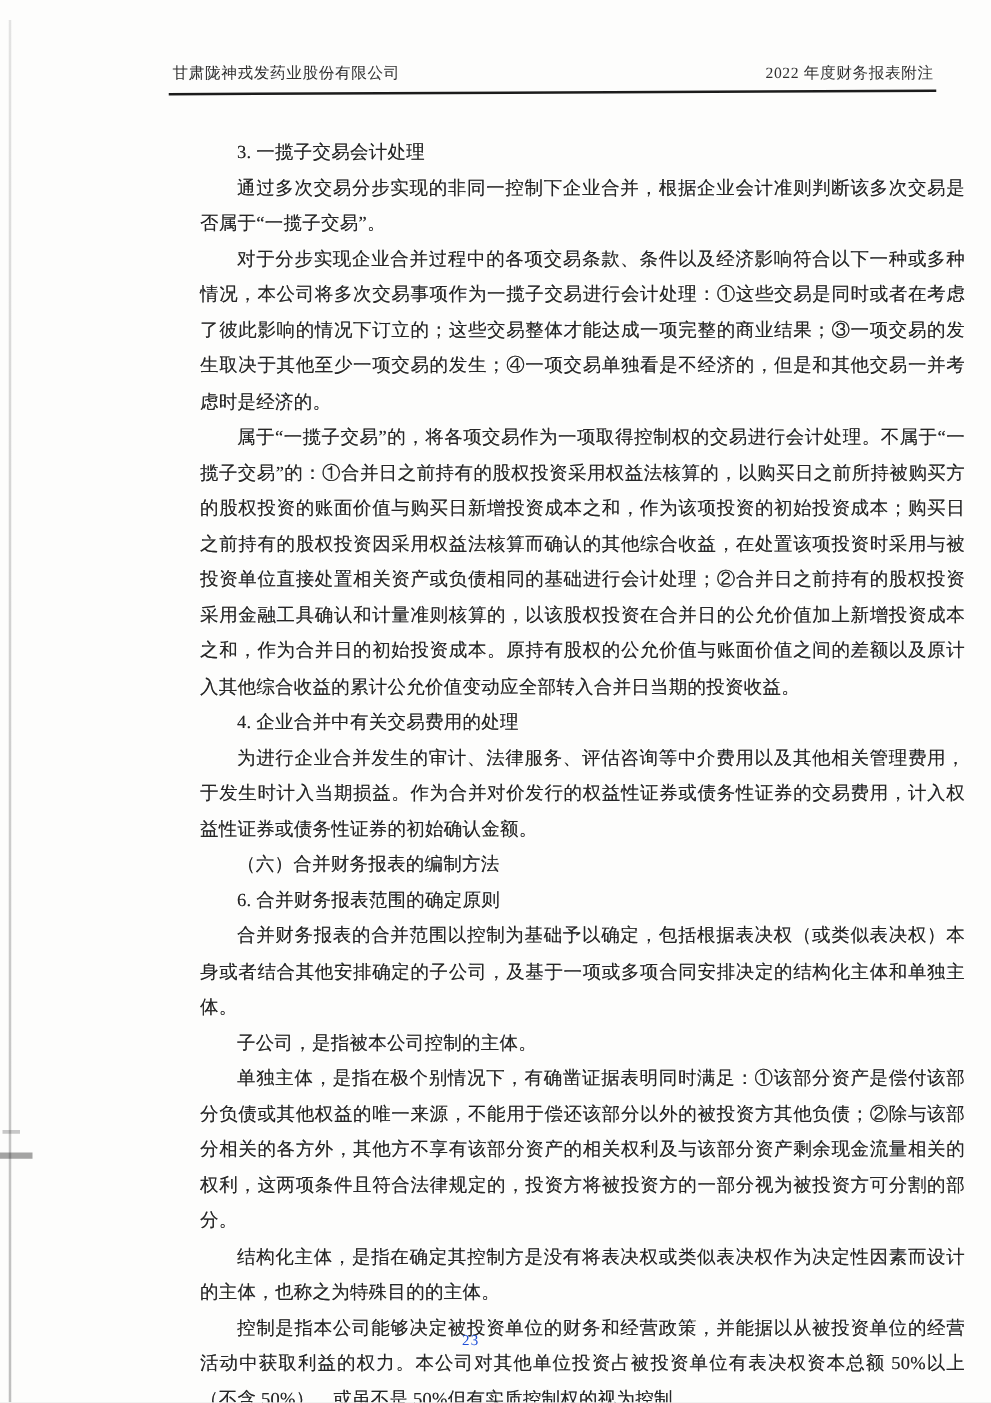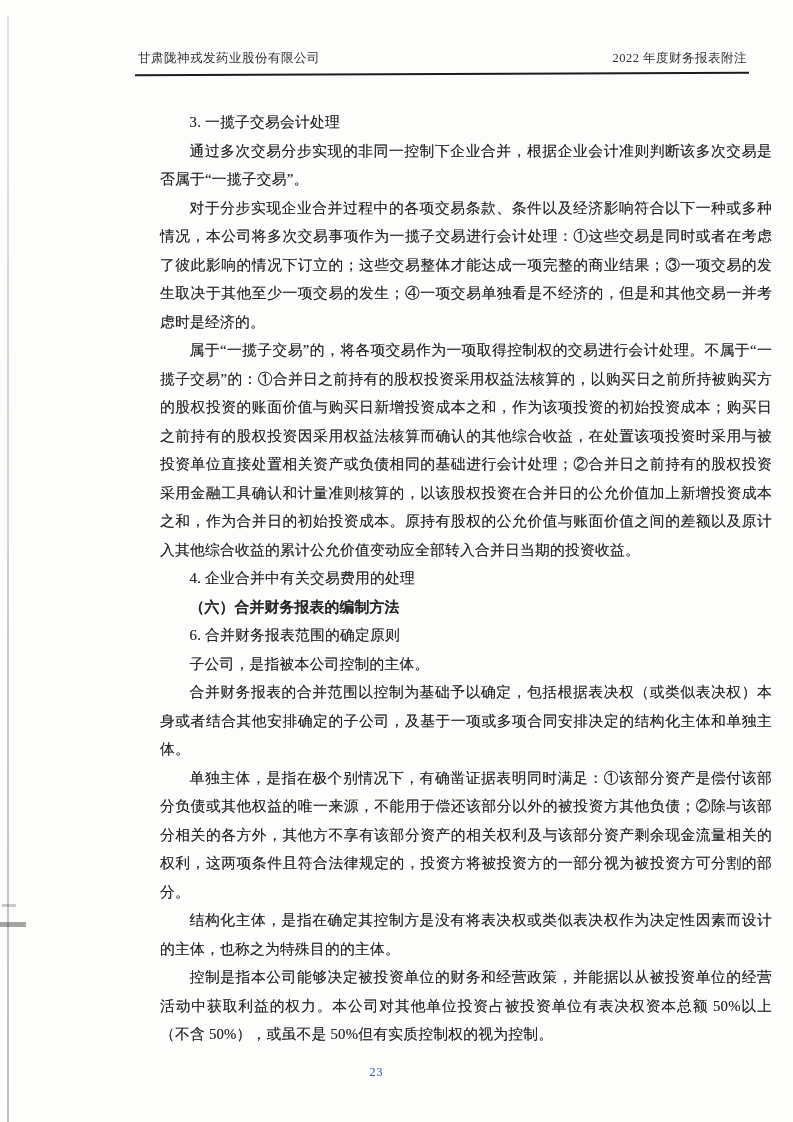--- a/index.html
+++ b/index.html
@@ -32,21 +32,21 @@
   
   .doc-body{
     position:absolute;top:108px;left:140px;width:612px;
     font-size:14.8px;line-height:28.5px;letter-spacing:.2px;
     text-align:justify;text-justify:inter-ideograph;
     text-shadow:0 0 .5px rgba(40,40,40,.55);
     margin-left:20px;
   }
   .doc-body p{margin:0;text-indent:2em;}
   .doc-body p.no-just{text-align:left;}
-  .doc-body p.bold{font-weight:bold;}
+  .doc-body p.bold{font-weight:normal;}
   
   .footer{
     position:absolute;bottom:42px;left:0;right:40px;
     text-align:center;font-size:12px;color:#1d4ed8;letter-spacing:1px;
   }
 </style>
 </head>
 <body>
 
 <div class="sheet" style="color: rgb(38, 38, 38); background: rgb(253, 253, 252);">
@@ -60,24 +60,25 @@
     <span>2022 年度财务报表附注</span>
   </div>
   <div class="header-rule" style="background: rgb(28, 28, 28);"></div>
 
   <div class="doc-body">
     <p class="no-just">3. 一揽子交易会计处理</p>
     <p>通过多次交易分步实现的非同一控制下企业合并，根据企业会计准则判断该多次交易是否属于“一揽子交易”。</p>
     <p>对于分步实现企业合并过程中的各项交易条款、条件以及经济影响符合以下一种或多种情况，本公司将多次交易事项作为一揽子交易进行会计处理：①这些交易是同时或者在考虑了彼此影响的情况下订立的；这些交易整体才能达成一项完整的商业结果；③一项交易的发生取决于其他至少一项交易的发生；④一项交易单独看是不经济的，但是和其他交易一并考虑时是经济的。</p>
     <p>属于“一揽子交易”的，将各项交易作为一项取得控制权的交易进行会计处理。不属于“一揽子交易”的：①合并日之前持有的股权投资采用权益法核算的，以购买日之前所持被购买方的股权投资的账面价值与购买日新增投资成本之和，作为该项投资的初始投资成本；购买日之前持有的股权投资因采用权益法核算而确认的其他综合收益，在处置该项投资时采用与被投资单位直接处置相关资产或负债相同的基础进行会计处理；②合并日之前持有的股权投资采用金融工具确认和计量准则核算的，以该股权投资在合并日的公允价值加上新增投资成本之和，作为合并日的初始投资成本。原持有股权的公允价值与账面价值之间的差额以及原计入其他综合收益的累计公允价值变动应全部转入合并日当期的投资收益。</p>
     <p class="no-just">4. 企业合并中有关交易费用的处理</p>
+    <p>为进行企业合并发生的审计、法律服务、评估咨询等中介费用以及其他相关管理费用，于发生时计入当期损益。作为合并对价发行的权益性证券或债务性证券的交易费用，计入权益性证券或债务性证券的初始确认金额。</p>
     <p class="no-just bold">（六）合并财务报表的编制方法</p>
     <p class="no-just">6. 合并财务报表范围的确定原则</p>
+    <p>合并财务报表的合并范围以控制为基础予以确定，包括根据表决权（或类似表决权）本身或者结合其他安排确定的子公司，及基于一项或多项合同安排决定的结构化主体和单独主体。</p>
     <p>子公司，是指被本公司控制的主体。</p>
-    <p>合并财务报表的合并范围以控制为基础予以确定，包括根据表决权（或类似表决权）本身或者结合其他安排确定的子公司，及基于一项或多项合同安排决定的结构化主体和单独主体。</p>
     <p>单独主体，是指在极个别情况下，有确凿证据表明同时满足：①该部分资产是偿付该部分负债或其他权益的唯一来源，不能用于偿还该部分以外的被投资方其他负债；②除与该部分相关的各方外，其他方不享有该部分资产的相关权利及与该部分资产剩余现金流量相关的权利，这两项条件且符合法律规定的，投资方将被投资方的一部分视为被投资方可分割的部分。</p>
     <p>结构化主体，是指在确定其控制方是没有将表决权或类似表决权作为决定性因素而设计的主体，也称之为特殊目的的主体。</p>
     <p>控制是指本公司能够决定被投资单位的财务和经营政策，并能据以从被投资单位的经营活动中获取利益的权力。本公司对其他单位投资占被投资单位有表决权资本总额 50%以上（不含 50%），或虽不是 50%但有实质控制权的视为控制。</p>
   </div>
 
   <div class="footer">
     <span>23</span>
   </div>
 
 </div>

